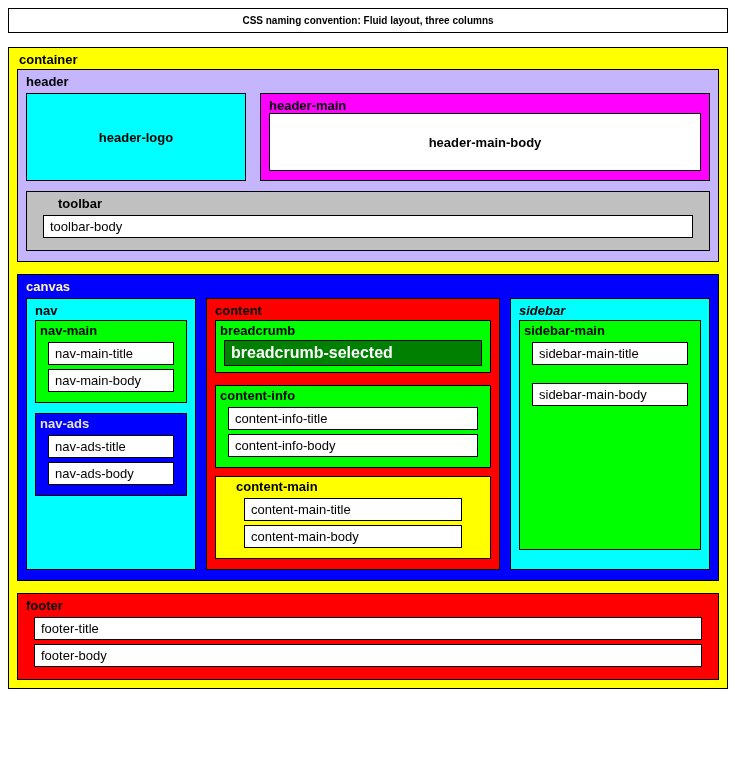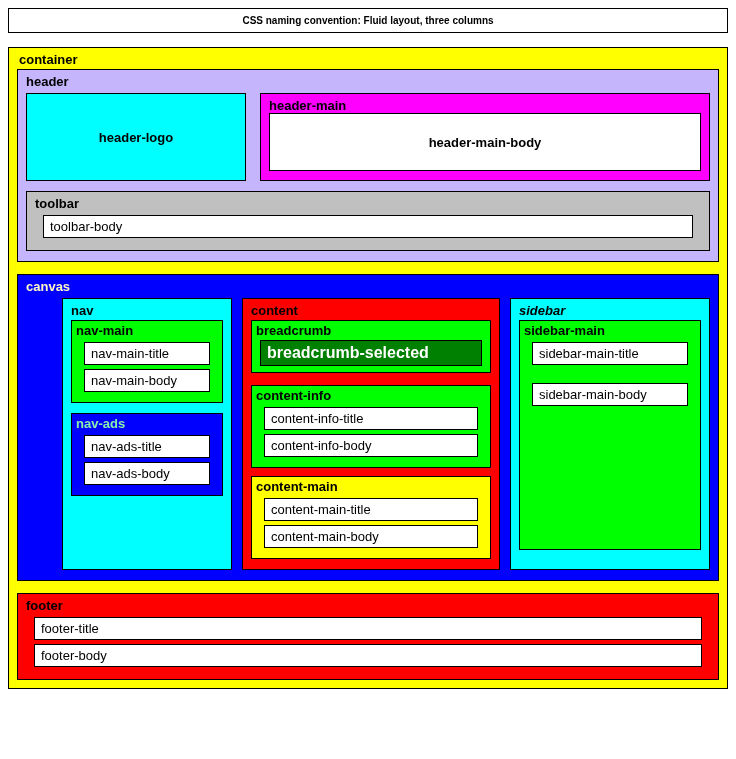--- a/index.html
+++ b/index.html
@@ -66,53 +66,52 @@
     display: flex;
     align-items: center;
     justify-content: center;
     font-weight: bold;
   }
   .toolbar {
     background: #c0c0c0;
     border: 1px solid #000;
     padding: 4px 8px 8px;
   }
-  .toolbar > .label { display: block; }
+  .toolbar > .label { display: block; margin-left: 23px; }
 
   .canvas {
     background: #0000ff;
     border: 1px solid #000;
     padding: 4px 8px 10px;
     margin-bottom: 12px;
     color: #000;
   }
   .canvas > .label { display: block; padding-bottom: 4px; color:#fef9c3; }
   .canvas-cols { display: flex; gap: 10px; }
 
   .nav {
     background: #00ffff;
     border: 1px solid #000;
     width: 170px;
     padding: 4px 8px 10px;
-    margin-left: 36px;
   }
   .nav > .label { display: block; padding-bottom: 2px; }
   .nav-main {
     background: #00ff00;
     border: 1px solid #000;
     padding: 2px 4px 6px;
     margin-bottom: 10px;
   }
   .nav-main > .label { display: block; }
   .nav-ads {
     background: #0000ff;
     border: 1px solid #000;
     padding: 2px 4px 6px;
   }
-  .nav-ads > .label { display: block; color:#86efac; }
+  .nav-ads > .label { display: block; color:#e5e5e5; }
 
   .content {
     background: #ff0000;
     border: 1px solid #000;
     flex: 1;
     padding: 4px 8px 10px;
   }
   .content > .label { display: block; padding-bottom: 2px; }
   .breadcrumb {
     background: #00ff00;
@@ -133,21 +132,21 @@
   .content-info {
     background: #00ff00;
     border: 1px solid #000;
     padding: 2px 4px 6px;
     margin-bottom: 8px;
   }
   .content-info > .label { display: block; }
   .content-main {
     background: #ffff00;
     border: 1px solid #000;
-    padding: 2px 4px 6px;
+    padding: 2px 20px 6px;
   }
   .content-main > .label { display: block; }
 
   .sidebar {
     background: #00ffff;
     border: 1px solid #000;
     width: 200px;
     padding: 4px 8px 10px;
   }
   .sidebar > .label { display: block; padding-bottom: 2px; font-style: italic; }

